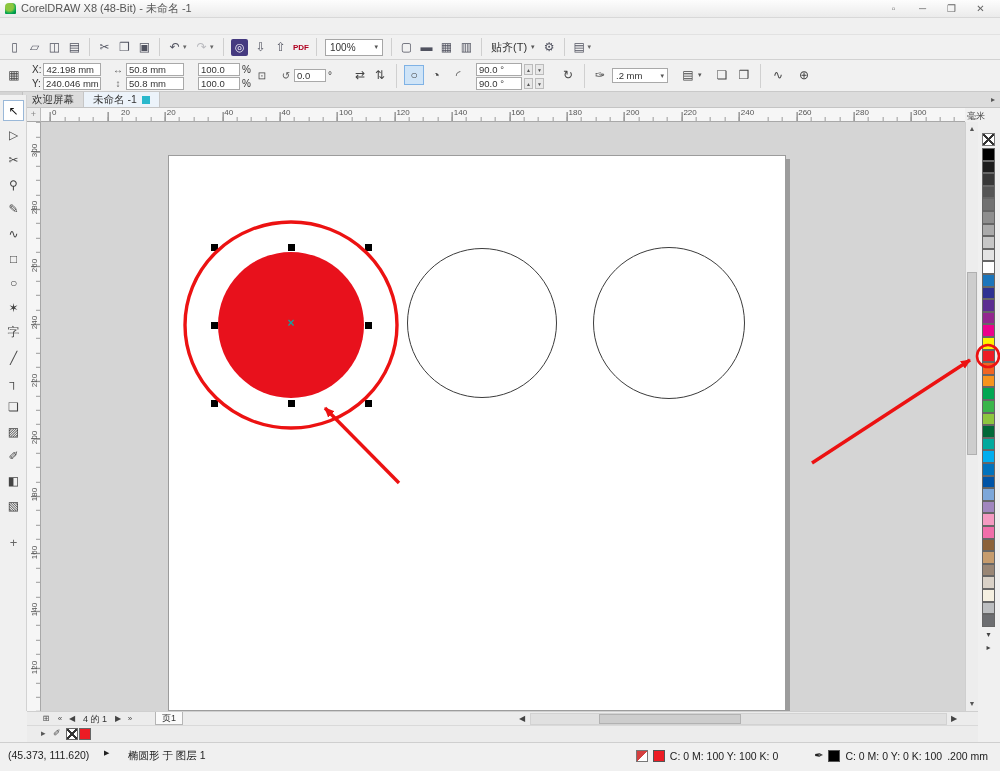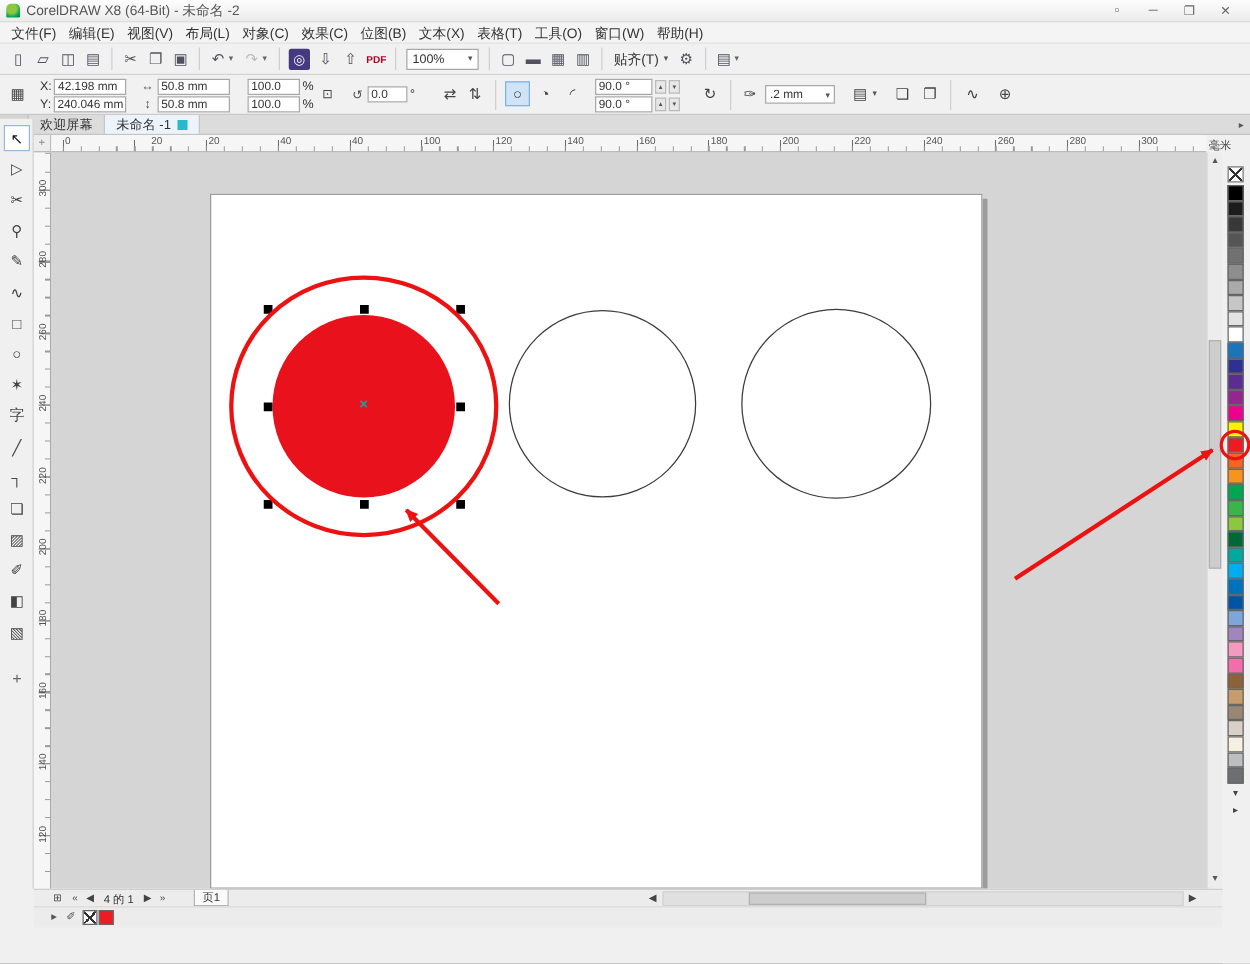--- a/index.html
+++ b/index.html
@@ -130,43 +130,29 @@
   
   #annot{position:absolute;left:0;top:0;width:1000px;height:771px;z-index:60;pointer-events:none;}
 </style>
 </head>
 <body>
 
 <div id="app">
 
   <div class="titlebar">
     <span class="app-icon"></span>
-    <span class="title">CorelDRAW X8 (64-Bit) - 未命名 -2</span>
+    <span class="title">CorelDRAW X8 (48-Bit) - 未命名 -1</span>
     <span class="winbtns" id="winbtns">
         <span class="wbtn">▫</span>
         <span class="wbtn">─</span>
         <span class="wbtn">❐</span>
         <span class="wbtn">✕</span>
       </span>
   </div>
 
-  <div class="menubar" id="menubar">
-      <span class="menu-item">文件(F)</span>
-      <span class="menu-item">编辑(E)</span>
-      <span class="menu-item">视图(V)</span>
-      <span class="menu-item">布局(L)</span>
-      <span class="menu-item">对象(C)</span>
-      <span class="menu-item">效果(C)</span>
-      <span class="menu-item">位图(B)</span>
-      <span class="menu-item">文本(X)</span>
-      <span class="menu-item">表格(T)</span>
-      <span class="menu-item">工具(O)</span>
-      <span class="menu-item">窗口(W)</span>
-      <span class="menu-item">帮助(H)</span>
-    </div>
 
   <div class="toolbar" id="toolbar">
       <span class="tbtn">▯</span>
       <span class="tbtn">▱</span>
       <span class="tbtn">◫</span>
       <span class="tbtn">▤</span>
       <span class="tsep"></span>
       <span class="tbtn">✂</span>
       <span class="tbtn">❐</span>
       <span class="tbtn">▣</span>
@@ -421,20 +407,35 @@
     <span class="nav-ic" style="left:921px">▶</span>
   </div>
 
   <div class="docpal">
     <span class="dp-ic" style="left:14px">▸</span>
     <span class="dp-ic" style="left:26px">✐</span>
     <span class="dp-swatch xfill" style="left:39px"></span>
     <span class="dp-swatch red-swatch" style="left: 52px; background: rgb(237, 28, 36);"></span>
   </div>
 
+  <div class="statusbar">
+    <span class="sb-item" style="left:8px">(45.373, 111.620)</span>
+    <span class="sb-item" style="left:104px;font-size:7px">▶</span>
+    <span class="sb-item" style="left:128px">椭圆形 于 图层 1</span>
+    <div class="sb-right">
+      <span class="sb-fillicon"></span>
+      <span class="sb-swatch red-swatch" style="background: rgb(237, 28, 36);"></span>
+      <span>C: 0 M: 100 Y: 100 K: 0</span>
+      <span class="sb-gap"></span>
+      <span style="font-size:11px">✒</span>
+      <span class="sb-swatch" style="background:#000"></span>
+      <span>C: 0 M: 0 Y: 0 K: 100</span>
+      <span>.200 mm</span>
+    </div>
+  </div>
 
   <svg id="annot" viewBox="0 0 1000 771">
     <defs>
       <marker id="arrowhead" markerWidth="13" markerHeight="11" refX="9" refY="4.5" orient="auto" markerUnits="userSpaceOnUse">
         <path d="M0,0 L10,4.5 L0,9 z" class="annot-fill" fill="#ec1212"></path>
       </marker>
     </defs>
     <ellipse cx="291" cy="325" rx="106" ry="103" fill="none" stroke="#ec1212" stroke-width="3.4"></ellipse>
     <line x1="399" y1="483" x2="325" y2="408" stroke="#ec1212" stroke-width="3.4" marker-end="url(#arrowhead)"></line>
     <line x1="812" y1="463" x2="970" y2="360" stroke="#ec1212" stroke-width="3.4" marker-end="url(#arrowhead)"></line>

